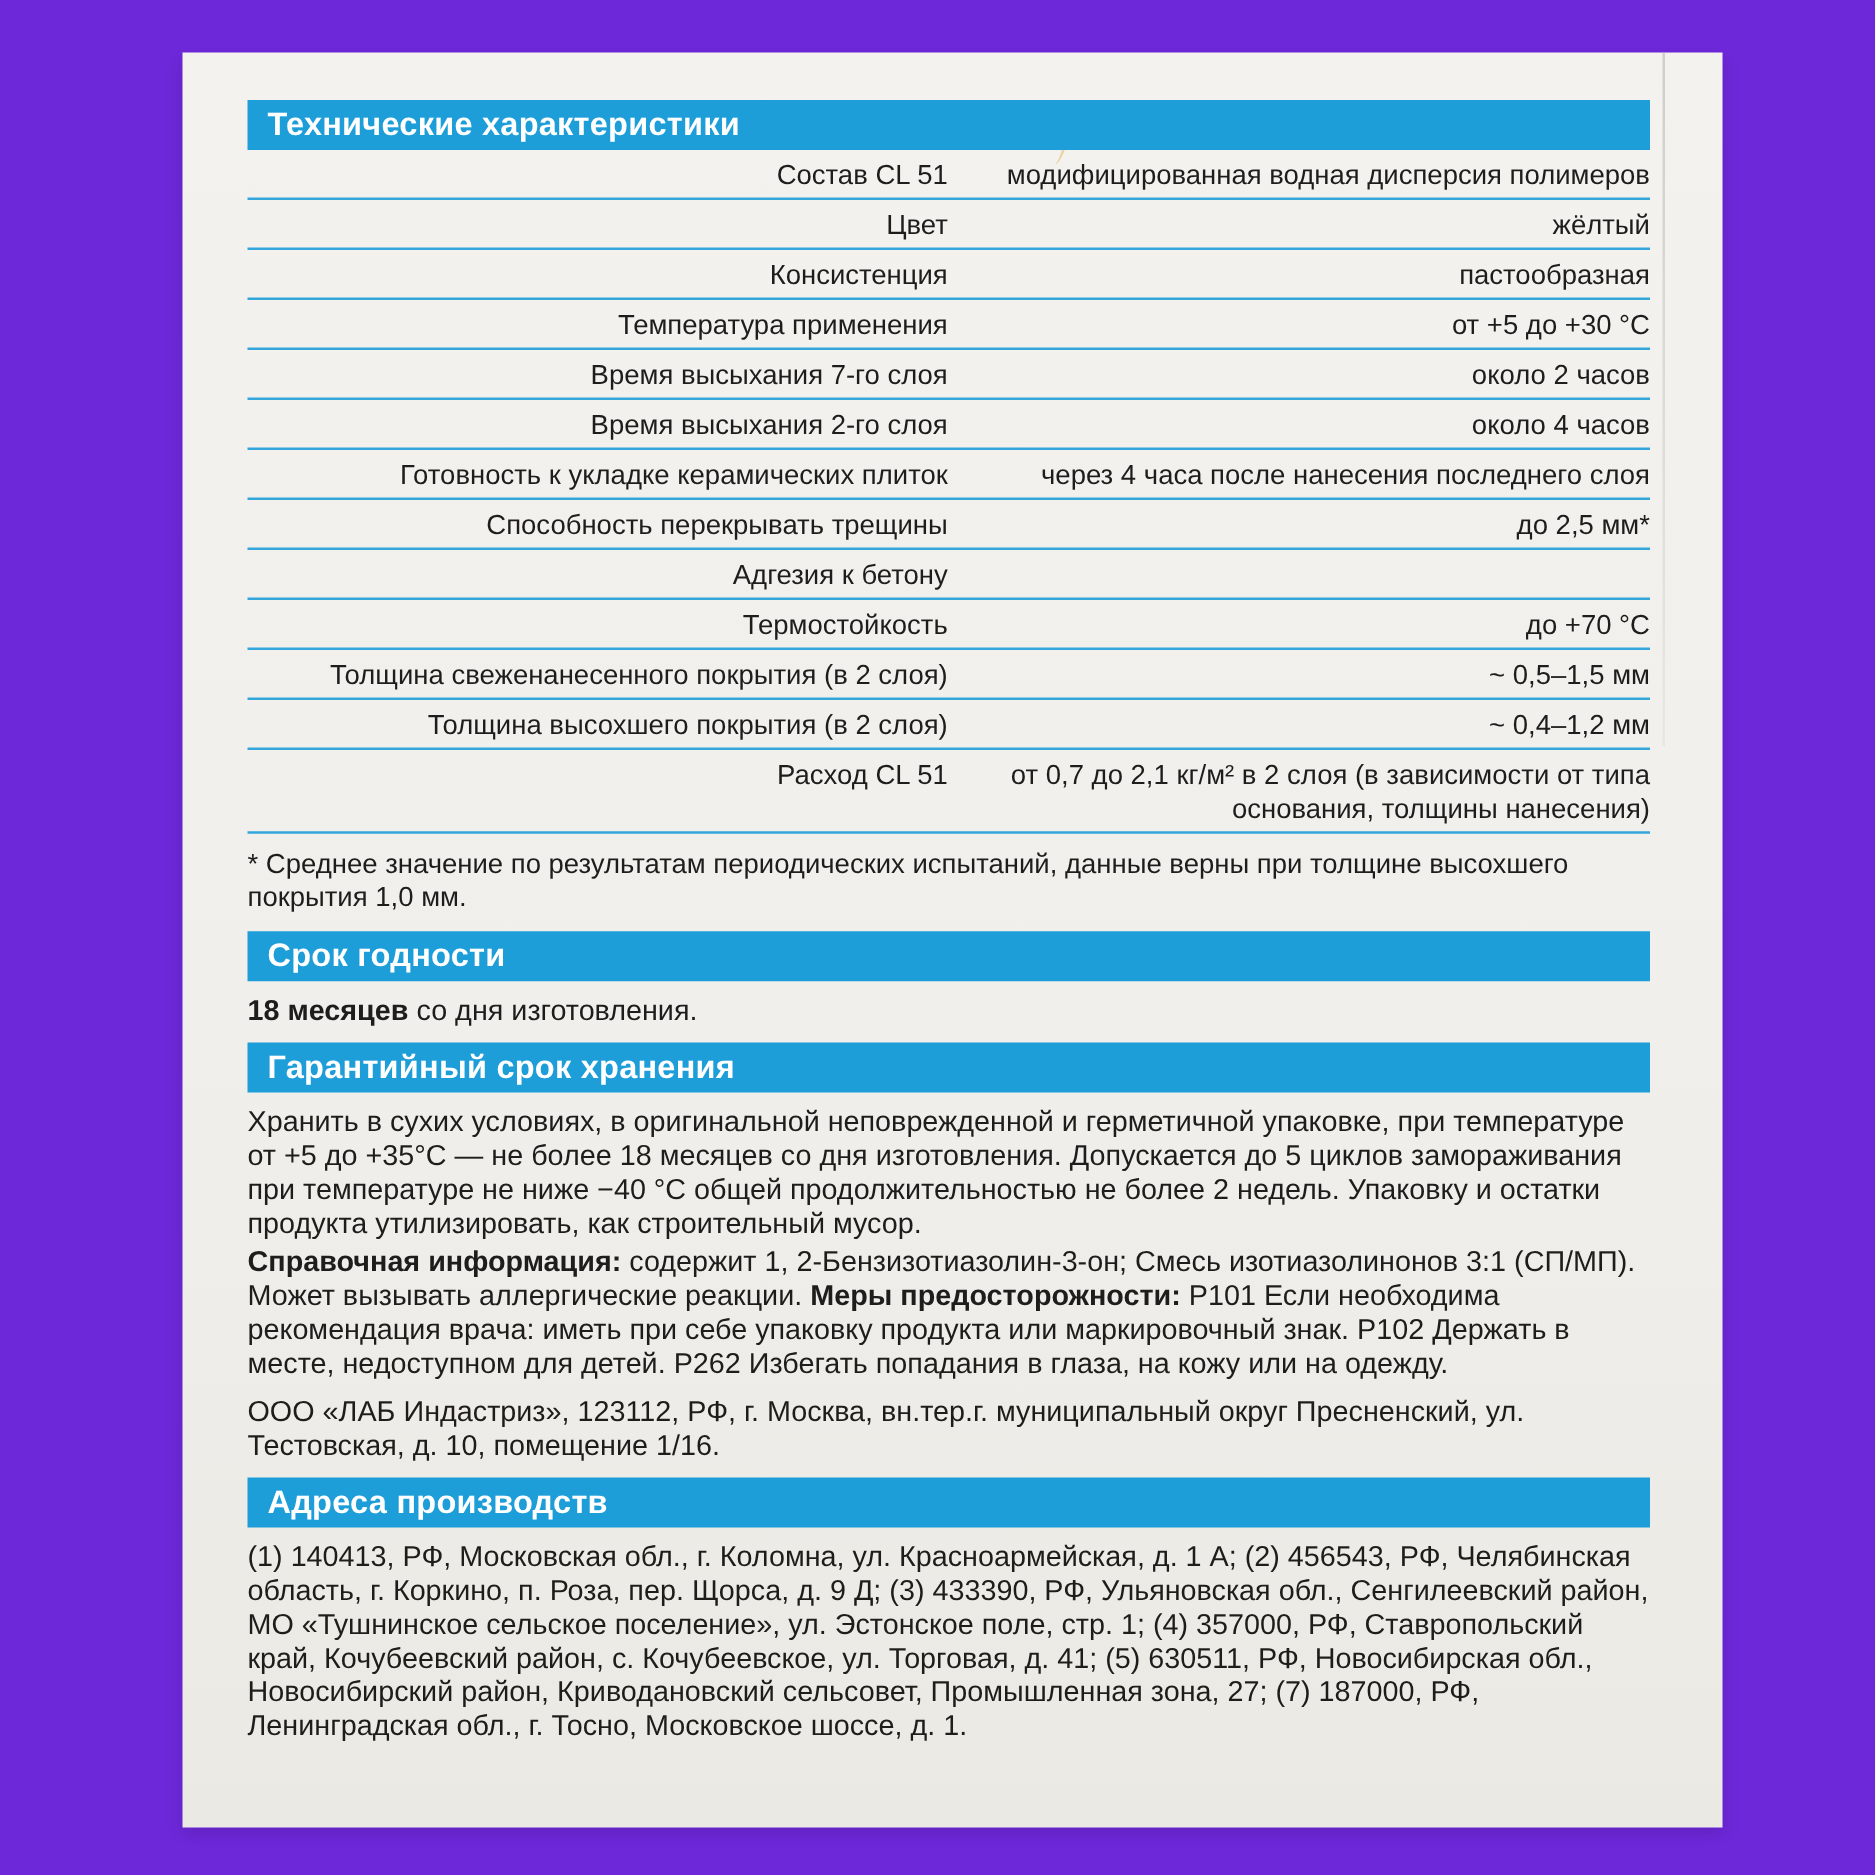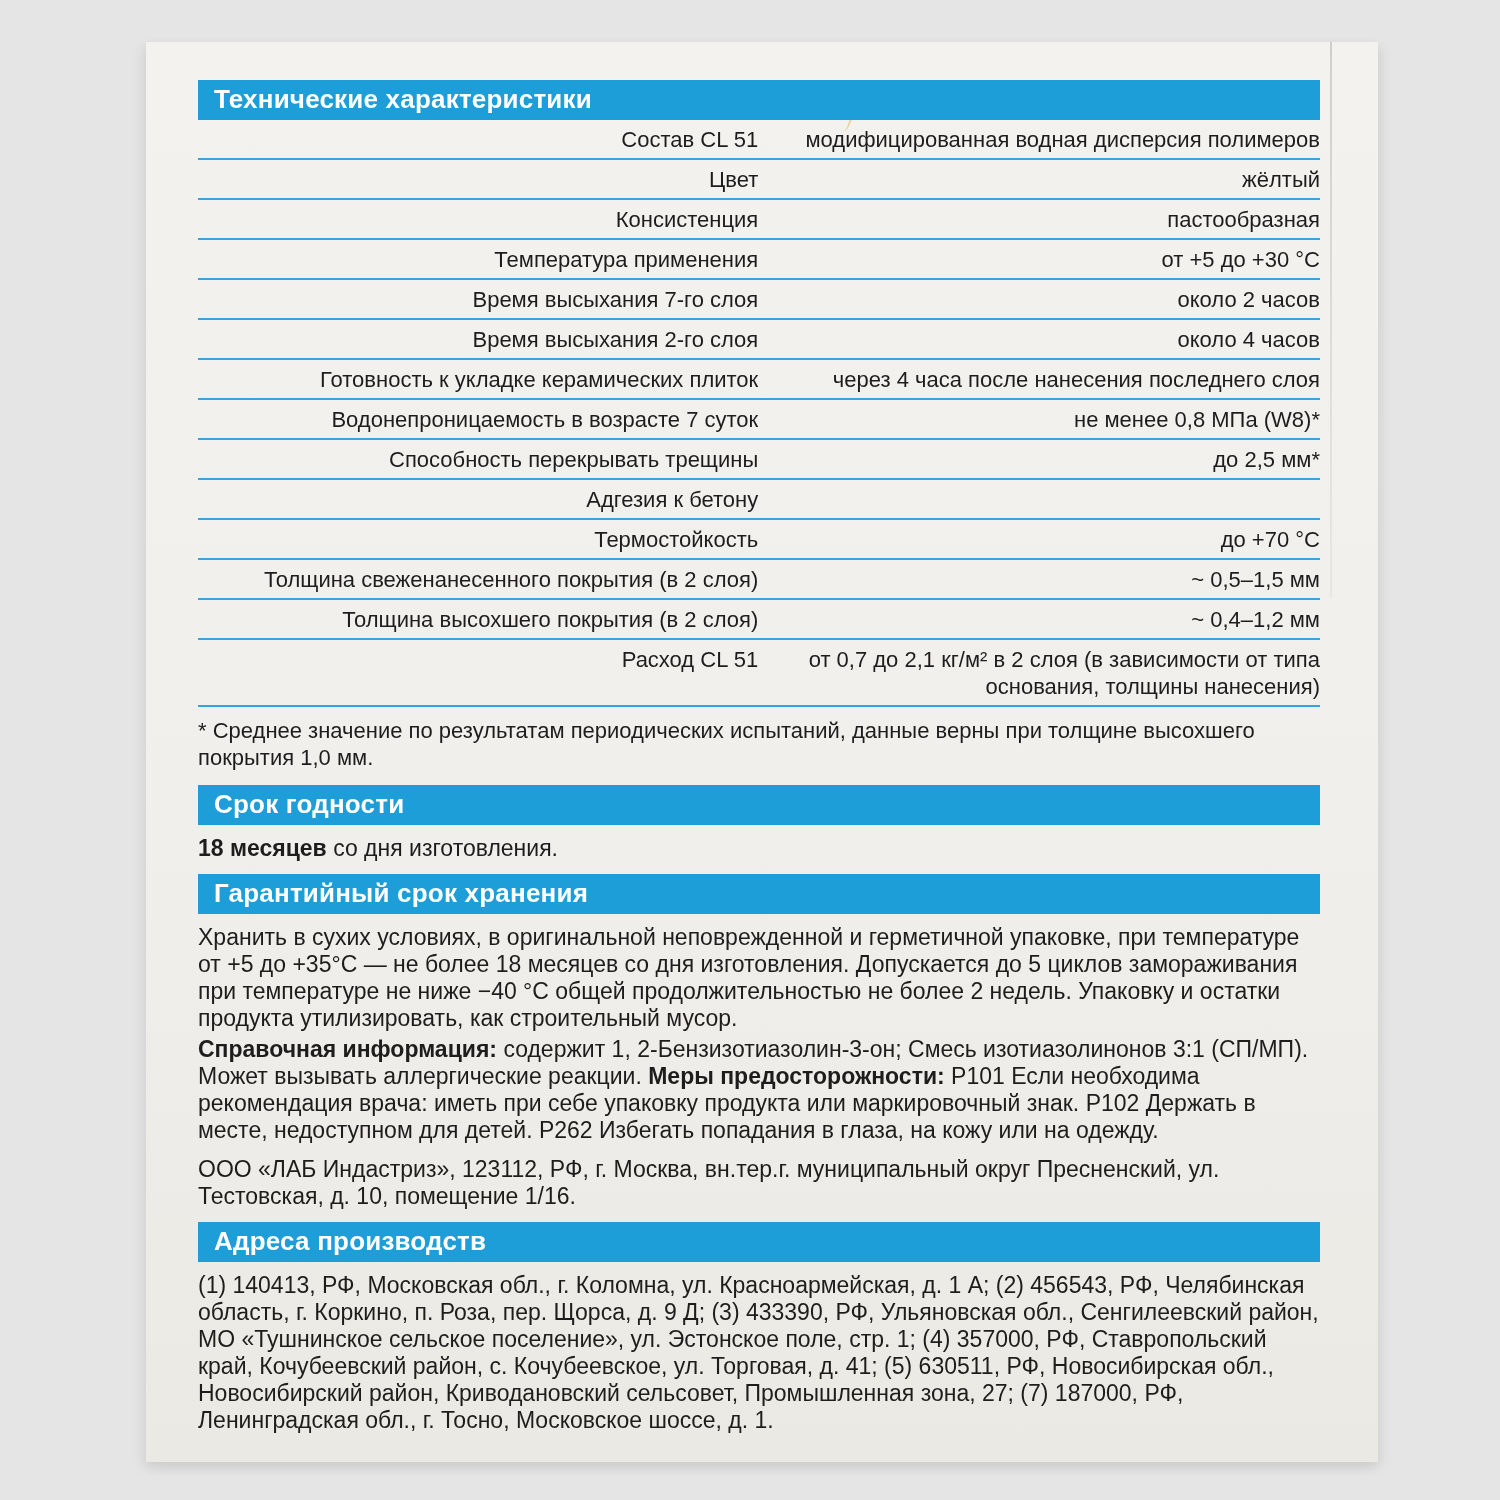--- a/index.html
+++ b/index.html
@@ -8,21 +8,21 @@
     width: 1500px;
     height: 1500px;
     background: #ffffff;
     font-family: "Liberation Sans", "DejaVu Sans", sans-serif;
     overflow: hidden;
   }
   .stage {
     position: relative;
     width: 1500px;
     height: 1500px;
-    background: #e5e5e5;
+    background: #6d28d9;
   }
   .package {
     position: absolute;
     left: 146px;
     top: 42px;
     width: 1232px;
     height: 1420px;
     background: linear-gradient(180deg, #f4f2ee 0%, #f1efeb 55%, #ebe9e4 100%);
     box-shadow: -4px 5px 12px rgba(0,0,0,0.07), 4px 5px 12px rgba(0,0,0,0.06);
   }
@@ -122,24 +122,20 @@
       </div>
       <div class="trow">
         <div class="tname">Время высыхания 2-го слоя</div>
         <div class="tval">около 4 часов</div>
       </div>
       <div class="trow">
         <div class="tname">Готовность к укладке керамических плиток</div>
         <div class="tval">через 4 часа после нанесения последнего слоя</div>
       </div>
       <div class="trow">
-        <div class="tname">Водонепроницаемость в возрасте 7 суток</div>
-        <div class="tval">не менее 0,8 МПа (W8)*</div>
-      </div>
-      <div class="trow">
         <div class="tname">Способность перекрывать трещины</div>
         <div class="tval">до 2,5 мм*</div>
       </div>
       <div class="trow">
         <div class="tname">Адгезия к бетону</div>
       </div>
       <div class="trow">
         <div class="tname">Термостойкость</div>
         <div class="tval">до +70 °C</div>
       </div>

